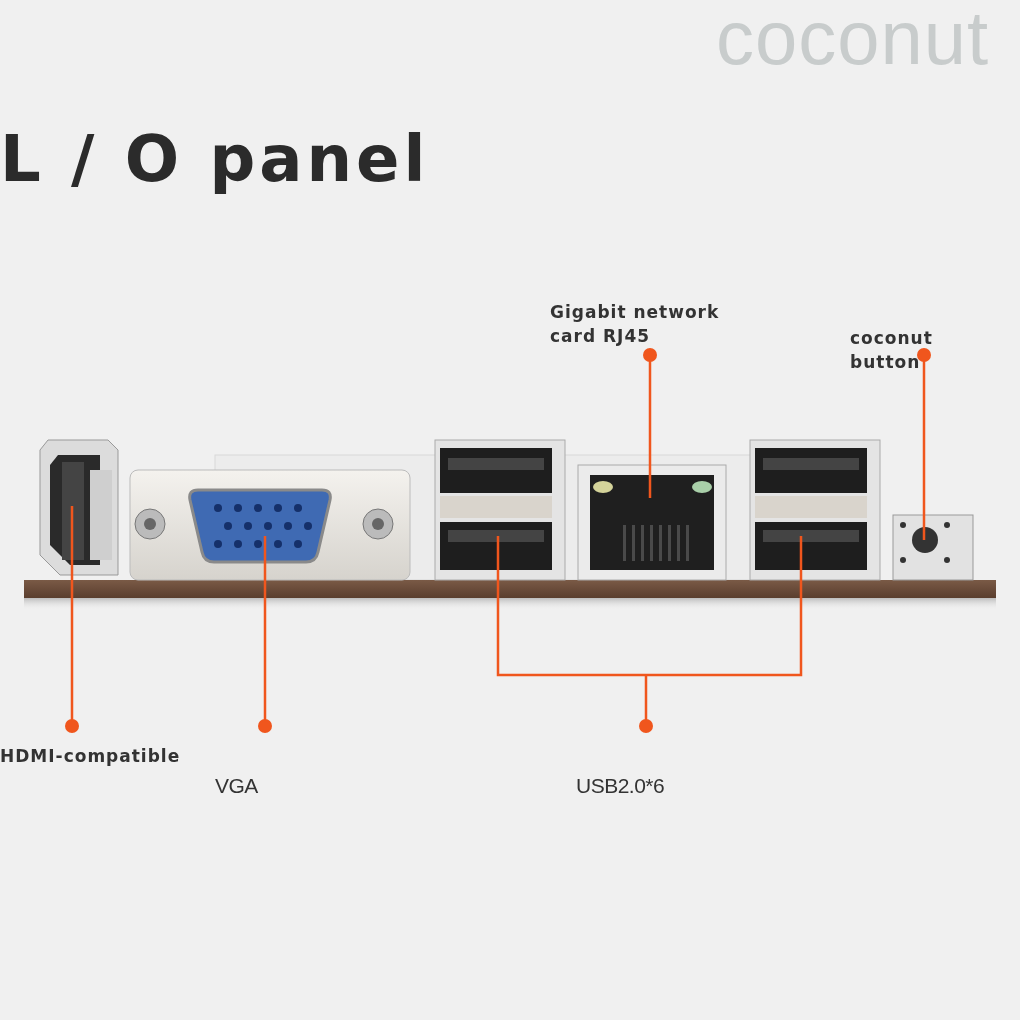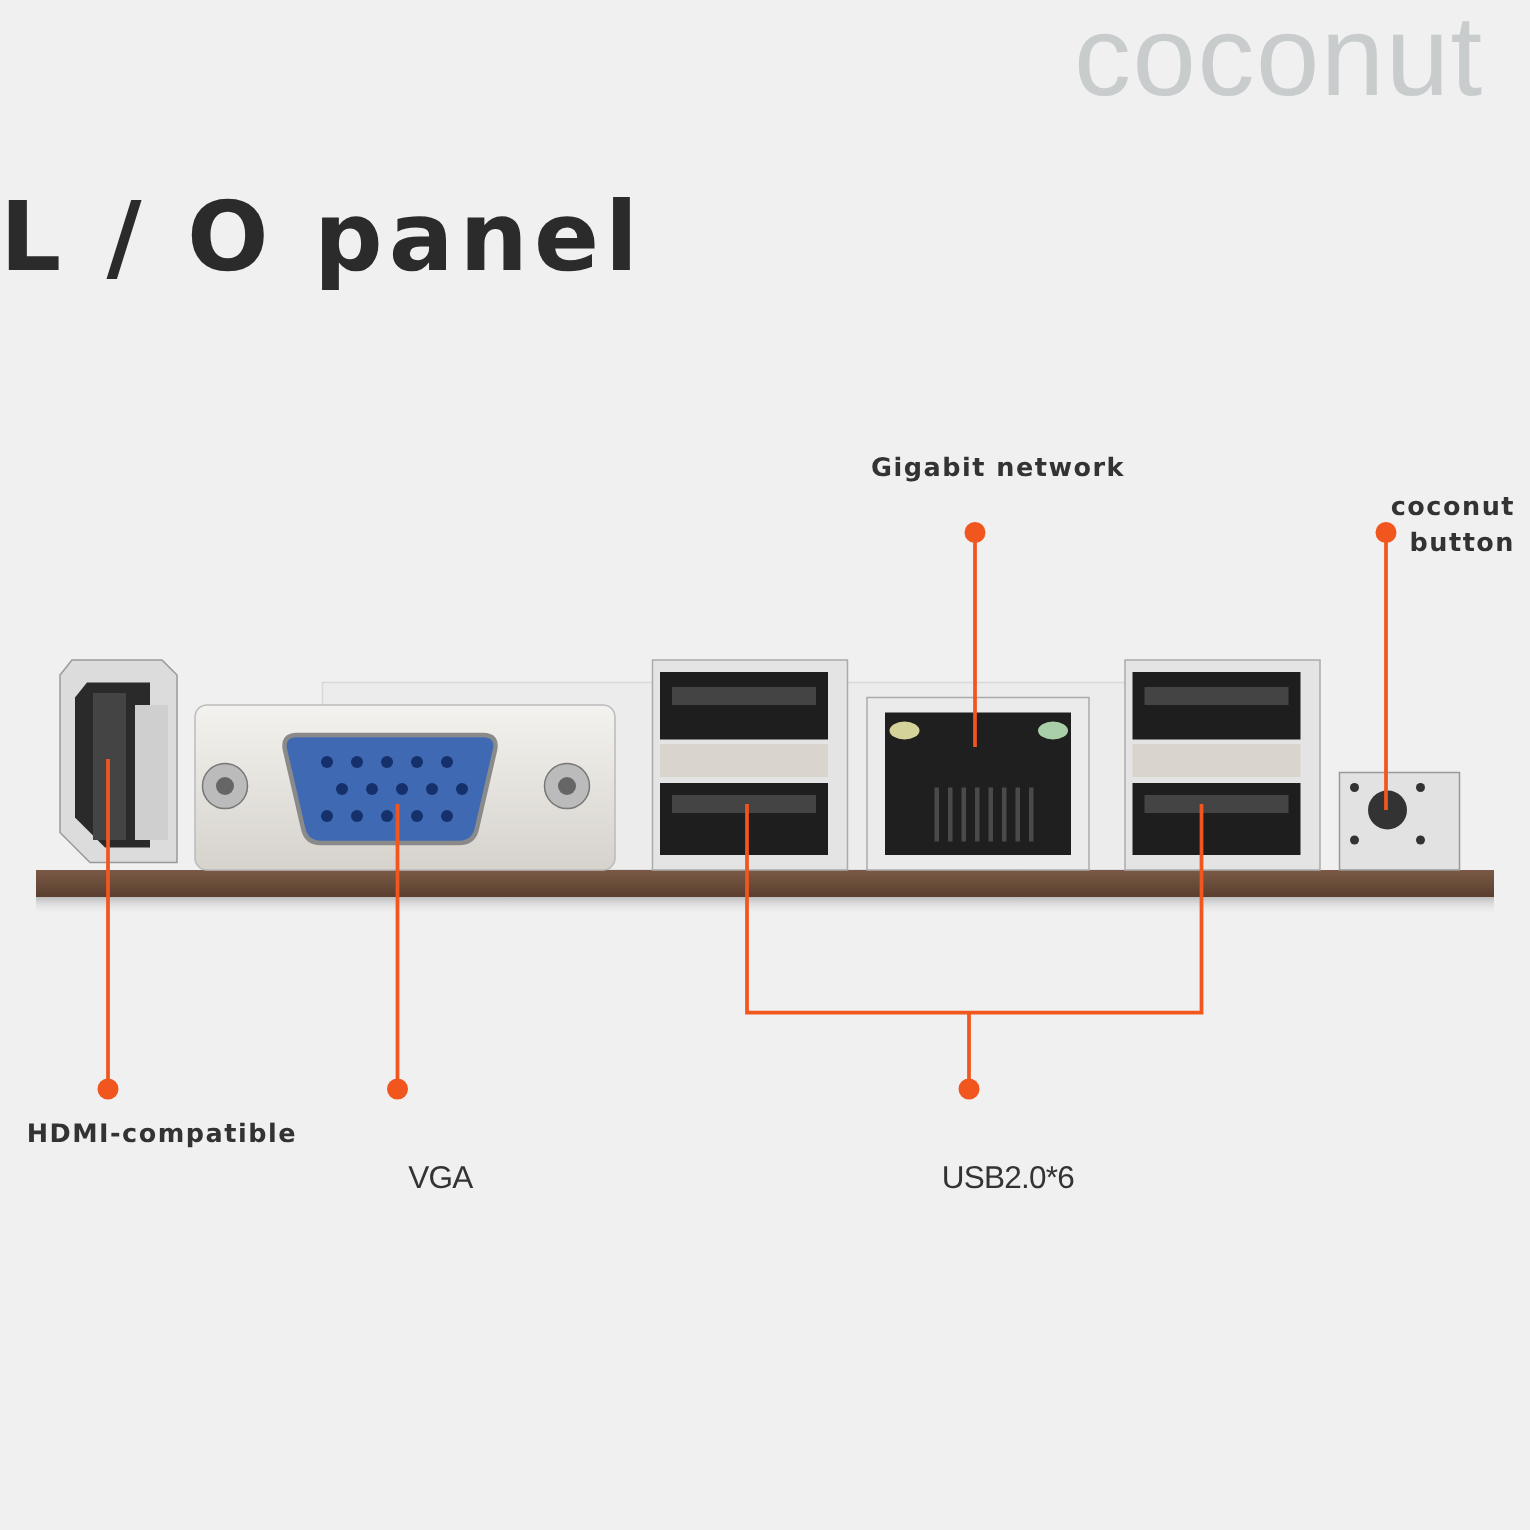--- a/index.html
+++ b/index.html
@@ -13,21 +13,21 @@
       font-family: "Liberation Sans", sans-serif;
       font-size: 76px; color: #c8cccc; letter-spacing: 1px;
     }
     .title {
       position: absolute; left: 0; width: 1000px; top: 122px;
       font-size: 64px; font-weight: bold; color: #2b2b2b;
       letter-spacing: 4px;
     }
     .label {
       position: absolute; font-weight: bold; color: #333; font-size: 17px;
-      letter-spacing: 1px; text-align: right; line-height: 24px;
+      letter-spacing: 1px; text-align: left; line-height: 24px;
     }
     .label.plain {
       font-family: "Liberation Sans", sans-serif; font-weight: normal;
       font-size: 21px; letter-spacing: -0.5px; color: #333; margin-top: 32px;
     }
     svg.board { position: absolute; left: 0; top: 0; }
   </style>
 </head>
 <body>
 
@@ -143,17 +143,18 @@
     <circle cx="72" cy="726" r="7"></circle>
     <circle cx="265" cy="726" r="7"></circle>
     <circle cx="646" cy="726" r="7"></circle>
     <circle cx="650" cy="355" r="7"></circle>
     <circle cx="924" cy="355" r="7"></circle>
   </g>
 </svg>
 
 <div class="label" style="left:550px; top:300px; width:200px;">
   <div>Gigabit network</div>
+  <div>card RJ45</div>
 </div>
 <div class="label" style="left:850px; top:326px; width:160px;">coconut button</div>
 <div class="label" style="left:0px; top:744px; width:198px;">HDMI-compatible</div>
 <div class="label plain" style="left:215px; top:742px; width:100px;">VGA</div>
 <div class="label plain" style="left:576px; top:742px; width:140px;">USB2.0*6</div>
 
 </body></html>

